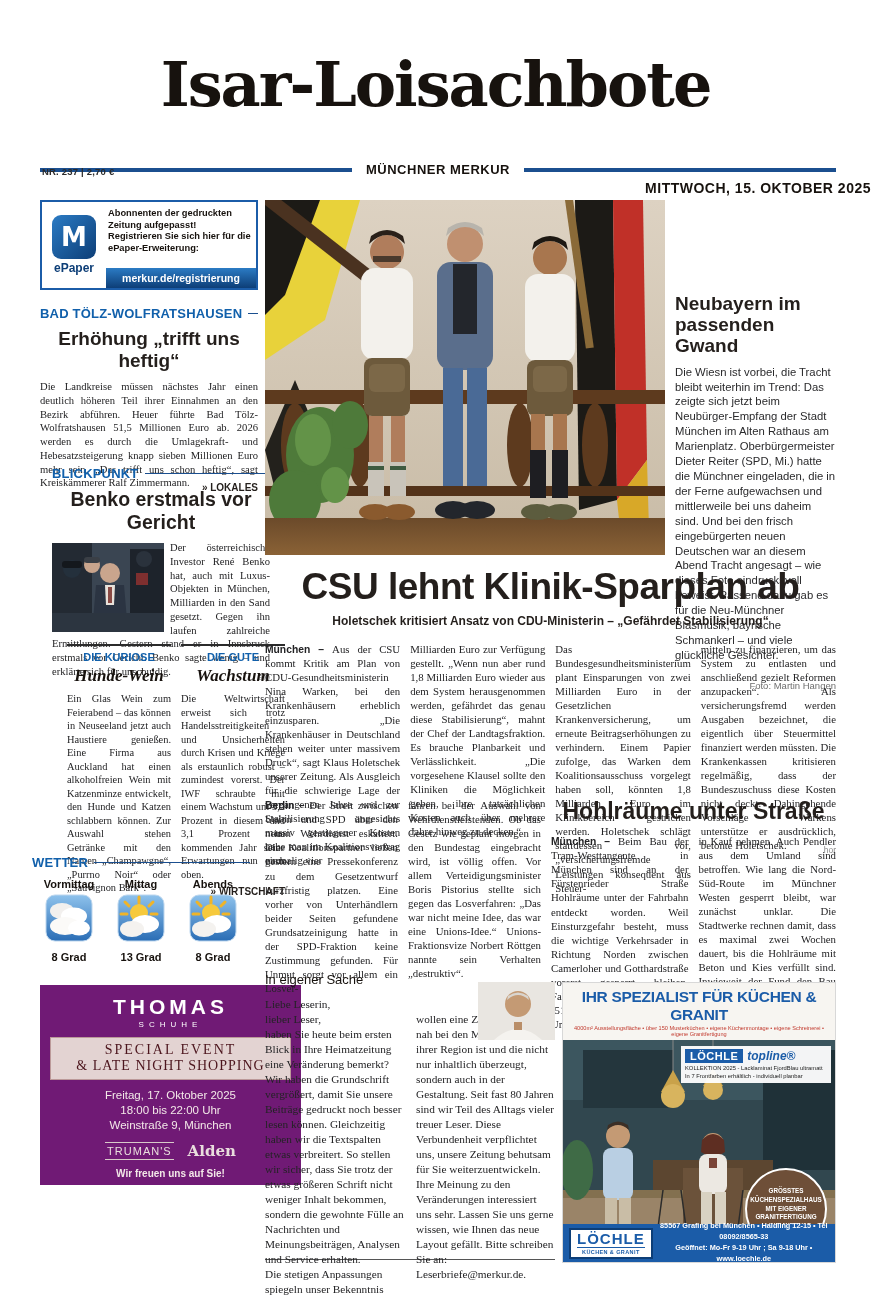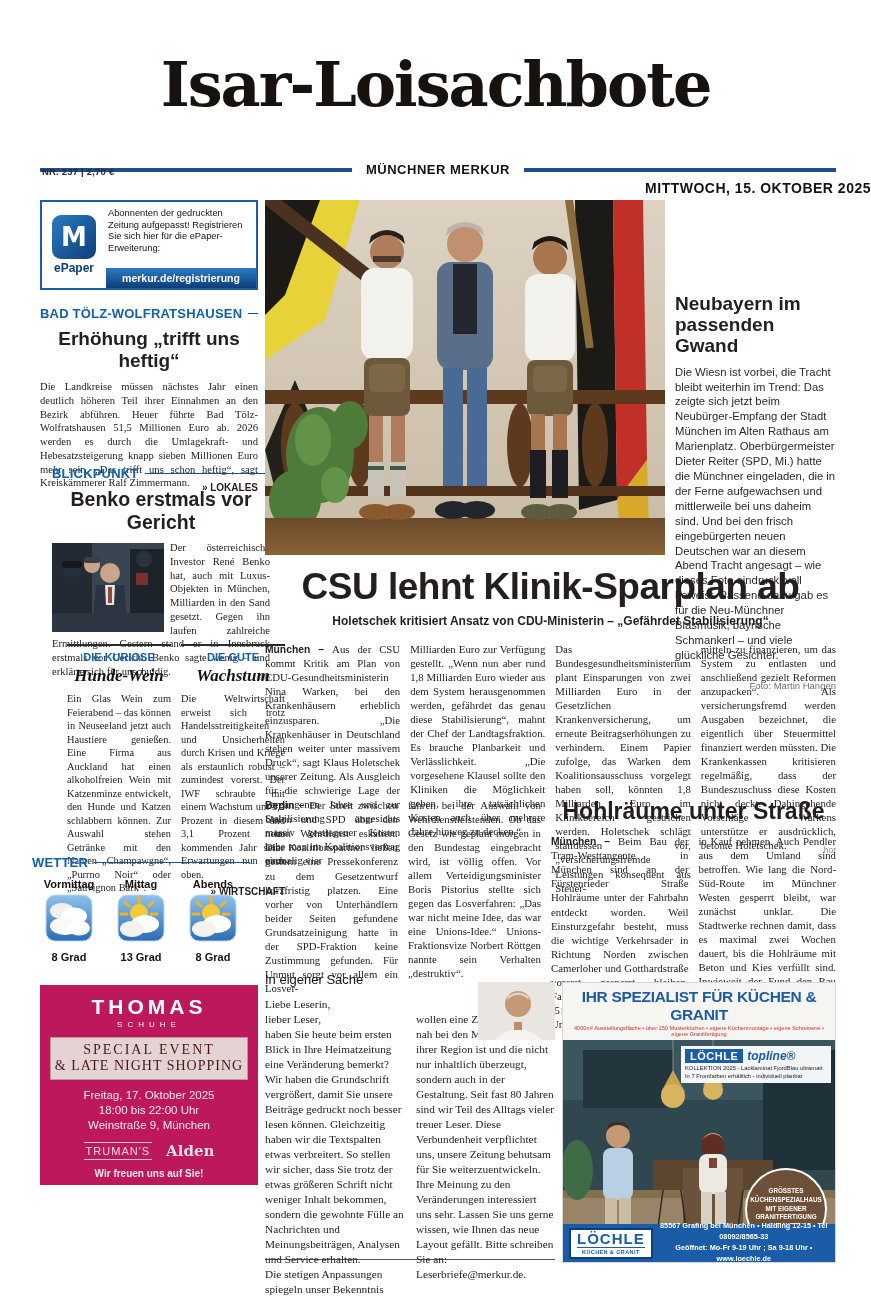--- a/index.html
+++ b/index.html
@@ -25,42 +25,42 @@
   .ref { font-weight:700; font-size:10px; color:#241f1c; }
   .credit { font-size:8.5px; color:#8a8a8a; }
   .pull-up { text-align:right; margin-top:-13px; }
 
   
   .epaper { position:absolute; left:40px; top:200px; width:218px; height:90px; border:2px solid #1b5ca8; display:flex; }
   .epaper .logo-wrap { width:64px; display:flex; flex-direction:column; align-items:center; justify-content:center; gap:2px; }
   .epaper .app-icon { width:44px; height:44px; border-radius:9px; background:linear-gradient(135deg,#2b7bc4,#0d3e77); display:flex; align-items:center; justify-content:center; color:#fff; font-weight:700; font-size:26px; font-family:"DejaVu Sans", sans-serif; }
   .epaper .app-label { font-size:12px; font-weight:700; color:#0d3e77; }
   .epaper .right { flex:1; display:flex; flex-direction:column; }
-  .epaper .txt { flex:1; font-size:9.3px; font-weight:400; line-height:1.25; color:#17120e; padding:6px 4px 12px 2px; }
+  .epaper .txt { flex:1; font-size:9.3px; font-weight:700; line-height:1.25; color:#17120e; padding:6px 4px 12px 2px; }
   .epaper .urlbar { height:20px; background:linear-gradient(180deg,#2b7bc4,#0d3e77); color:#fff; font-weight:700; font-size:10.5px; display:flex; align-items:center; justify-content:center; }
 
   .block-badtoelz { position:absolute; left:40px; top:306px; width:218px; }
   .block-badtoelz h2 { font-size:19px; text-align:center; margin:7px 0 8px; }
   .block-blick { position:absolute; left:52px; top:466px; width:218px; }
   .block-blick h2 { font-size:19.5px; text-align:center; margin:7px 0 7px; }
   .blick-photo { float:left; width:112px; height:89px; margin:2px 6px 2px 0; }
 
   .mini-row { position:absolute; left:40px; top:644px; width:218px; display:flex; gap:10px;margin-left:27px; }
   .mini { flex:1; border-top:2px solid #2b2b2b; padding-top:5px; }
   .mini .kick { font-size:11px; font-weight:700; color:#1160ab; text-align:center; }
   .mini h3 { font-family:"Liberation Serif", serif; font-style:italic; font-weight:700; font-size:17px; text-align:center; margin:3px 0 6px; color:#17120e; }
   .mini .serif-body { font-size:10.4px; }
 
   .block-wetter { position:absolute; left:32px; top:855px; width:218px; }
   .wetter-tiles { display:flex; justify-content:space-between; padding:0 6px; margin-top:8px; }
   .wslot { width:62px; text-align:center; }
   .wslot .wlabel { font-size:11px; font-weight:700; color:#17120e; margin-bottom:4px; }
   .wslot .wtemp { font-size:11px; font-weight:700; color:#17120e; margin-top:5px; }
 
-  .ad-thomas { position:absolute; left:40px; top:985px; width:218px; height:200px; background:#be185d; color:#fff; text-align:center; padding:10px 8px; }
+  .ad-thomas { position:absolute; left:40px; top:985px; width:261px; height:200px; background:#701a75; color:#fff; text-align:center; padding:10px 8px; }
   .ad-thomas .t-brand { font-size:21px; font-weight:700; letter-spacing:4px; }
   .ad-thomas .t-sub { font-size:8px; letter-spacing:5px; margin-top:1px; }
   .ad-thomas .t-event { background:#e3d3d2; color:#4c151d; font-family:"Liberation Serif", serif; margin:8px 2px; padding:4px 0 5px; line-height:1.15; border:1px solid #b99; }
   .ad-thomas .t-event .l1 { font-size:14px; letter-spacing:2px; }
   .ad-thomas .t-event .l2 { font-size:14px; letter-spacing:1px; }
   .ad-thomas .t-info { font-size:11.5px; line-height:1.3; color:#f3e8e8; }
   .ad-thomas .t-logos { display:flex; justify-content:center; align-items:flex-end; gap:14px; margin:9px 0 8px; }
   .ad-thomas .t-logo1 { font-size:11px; letter-spacing:1px; border-top:1px solid #d8c9c9; border-bottom:1px solid #d8c9c9; padding:2px 2px; color:#e9dddd; }
   .ad-thomas .t-logo2 { font-family:"DejaVu Serif", serif; font-weight:700; font-size:15px; color:#e9dddd; }
   .ad-thomas .t-close { font-size:10px; color:#f3e8e8;font-weight:bold; }

